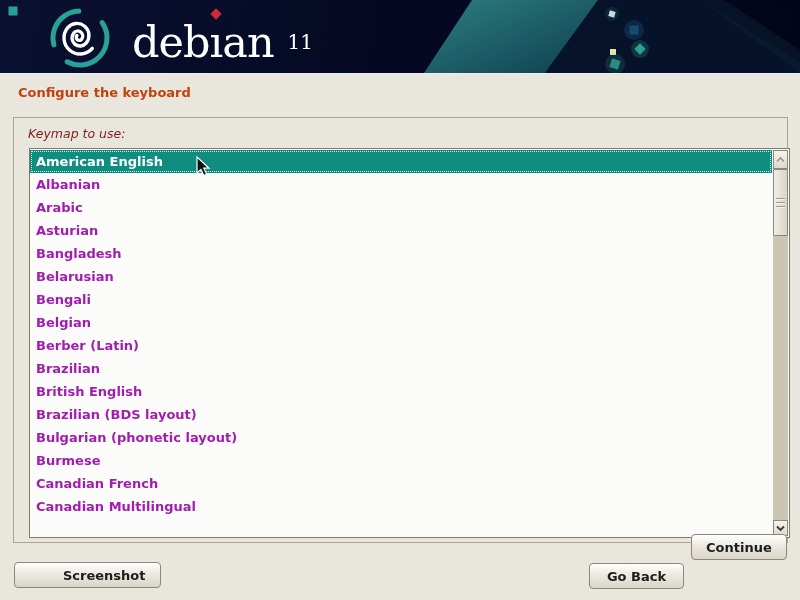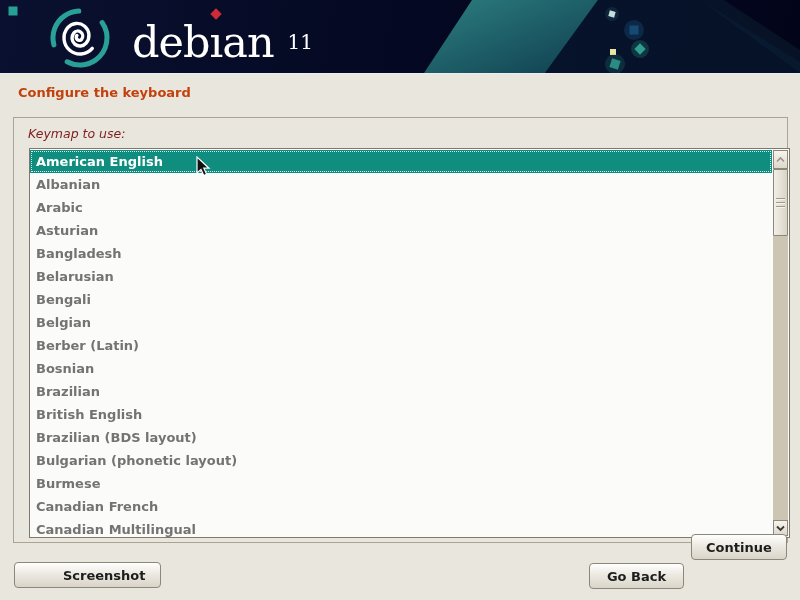--- a/index.html
+++ b/index.html
@@ -23,21 +23,21 @@
 
   
   .frame{position:absolute;left:13px;top:117px;width:773px;height:424px;
     border:1px solid #aba496;background:#e9e6dd;}
   .frame-label{position:absolute;left:14px;top:8px;font-size:12.5px;font-style:italic;color:#7f1d1d;}
 
   
   .listbox{position:absolute;left:9px;top:30px;width:759px;height:388px;
     border:1px solid #7e786d;background:#fbfcf9;overflow:hidden;margin-left:6px;}
   .rows{position:absolute;left:0;top:1px;right:17px;}
-  .row{height:23px;line-height:23px;padding-left:6px;font-size:13px;font-weight:bold;color:#737373;white-space:nowrap;}
+  .row{height:23px;line-height:23px;padding-left:6px;font-size:13px;font-weight:bold;color:#a21caf;white-space:nowrap;}
   .row.selected{background:#0f8e7f;color:#ffffff;outline:1px dotted rgba(235,250,247,.9);outline-offset:-2px;}
 
   
   .scrollbar{position:absolute;top:1px;right:1px;bottom:1px;width:15px;background:#cdc5b4;}
   .sb-btn{position:absolute;left:0;width:15px;height:19px;
     background:linear-gradient(#f7f4ee,#ddd8cb);border:1px solid #8d877b;box-sizing:border-box;
     display:flex;align-items:center;justify-content:center;}
   .sb-up{top:0;}
   .sb-down{bottom:0;height:16px;}
   .sb-thumb{position:absolute;left:0;top:19px;width:15px;height:67px;
@@ -125,21 +125,20 @@
       <div class="rows">
           <div class="row selected">American English</div>
           <div class="row">Albanian</div>
           <div class="row">Arabic</div>
           <div class="row">Asturian</div>
           <div class="row">Bangladesh</div>
           <div class="row">Belarusian</div>
           <div class="row">Bengali</div>
           <div class="row">Belgian</div>
           <div class="row">Berber (Latin)</div>
-          <div class="row">Bosnian</div>
           <div class="row">Brazilian</div>
           <div class="row">British English</div>
           <div class="row">Brazilian (BDS layout)</div>
           <div class="row">Bulgarian (phonetic layout)</div>
           <div class="row">Burmese</div>
           <div class="row">Canadian French</div>
           <div class="row">Canadian Multilingual</div>
         </div>
 
       <div class="scrollbar">

